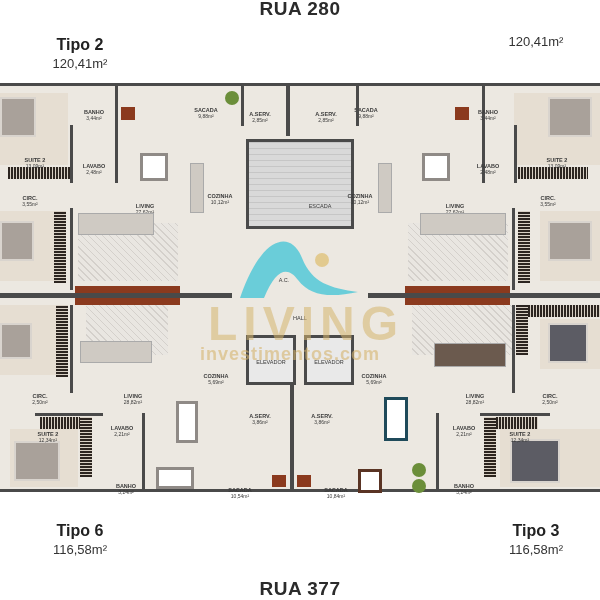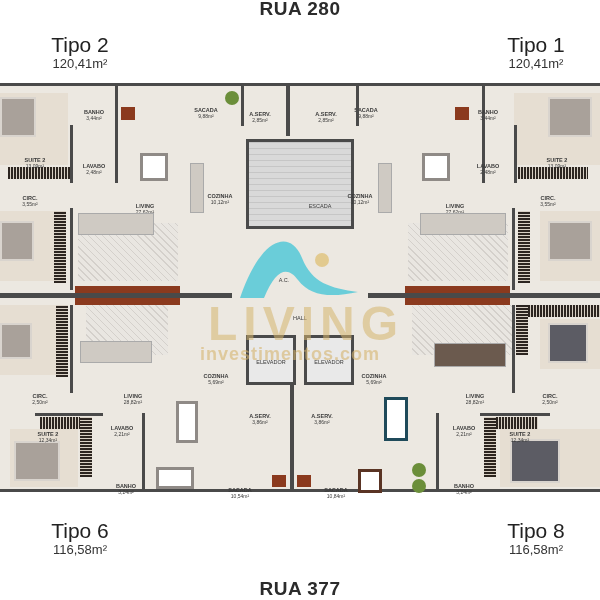--- a/index.html
+++ b/index.html
@@ -1,21 +1,21 @@
 <!DOCTYPE html>
 <html><head>
 <meta charset="utf-8">
 <style>
   html,body{margin:0;padding:0;background:#ffffff;}
   body{width:600px;height:600px;position:relative;overflow:hidden;font-family:"Liberation Sans",sans-serif;color:#2a2a2a;}
   .street{position:absolute;left:0;width:600px;text-align:center;font-size:19px;font-weight:bold;letter-spacing:0.5px;color:#2b2b2b;}
   .street.top{top:-2px;}
   .street.bottom{top:578px;}
   .tipo{position:absolute;text-align:center;width:120px;}
-  .tipo .name{font-size:21px;font-weight:normal;color:#222;line-height:22px;}
+  .tipo .name{font-size:16px;font-weight:bold;color:#222;line-height:22px;}
   .tipo .area{font-size:13px;color:#333;line-height:16px;}
   .plan{position:absolute;left:0;top:83px;width:600px;height:409px;background:#ece8e1;}
   .wall{position:absolute;background:#4a4a4a;}
   .room{position:absolute;background:#f1eee9;}
   .room.bed{background:#e6ded2;}
   .lbl{position:absolute;font-size:5.5px;line-height:6px;text-align:center;color:#3a3a3a;text-transform:uppercase;white-space:nowrap;}
   .lbl span{display:block;font-size:5px;text-transform:none;}
   .closet{position:absolute;background:repeating-linear-gradient(90deg,#2c2520 0 2px,#d8d0c4 2px 3px);}
   .closet.v{background:repeating-linear-gradient(0deg,#2c2520 0 2px,#d8d0c4 2px 3px);}
   .bedshape{position:absolute;background:#a9a19a;border:2px solid #d9d4ce;box-sizing:border-box;}
@@ -34,29 +34,28 @@
 <body>
 
 <div class="street top">RUA 280</div>
 <div class="street bottom">RUA 377</div>
 
 <div class="tipo" style="left:20px;top:34px;">
   <div class="name">Tipo 2</div>
   <div class="area">120,41m²</div>
 </div>
 <div class="tipo" style="left:476px;top:34px;">
-  <div class="name">Tipo 1</div>
   <div class="area">120,41m²</div>
 </div>
 <div class="tipo" style="left:20px;top:520px;">
   <div class="name">Tipo 6</div>
   <div class="area">116,58m²</div>
 </div>
 <div class="tipo" style="left:476px;top:520px;">
-  <div class="name">Tipo 8</div>
+  <div class="name">Tipo 3</div>
   <div class="area">116,58m²</div>
 </div>
 
 <div class="plan">
 
   <div class="wall" style="left:0;top:0;width:600px;height:3px;"></div>
   <div class="wall" style="left:0;top:406px;width:600px;height:3px;"></div>
 
   <div class="wall" style="left:0;top:210px;width:232px;height:5px;"></div>
   <div class="wall" style="left:368px;top:210px;width:232px;height:5px;"></div>

